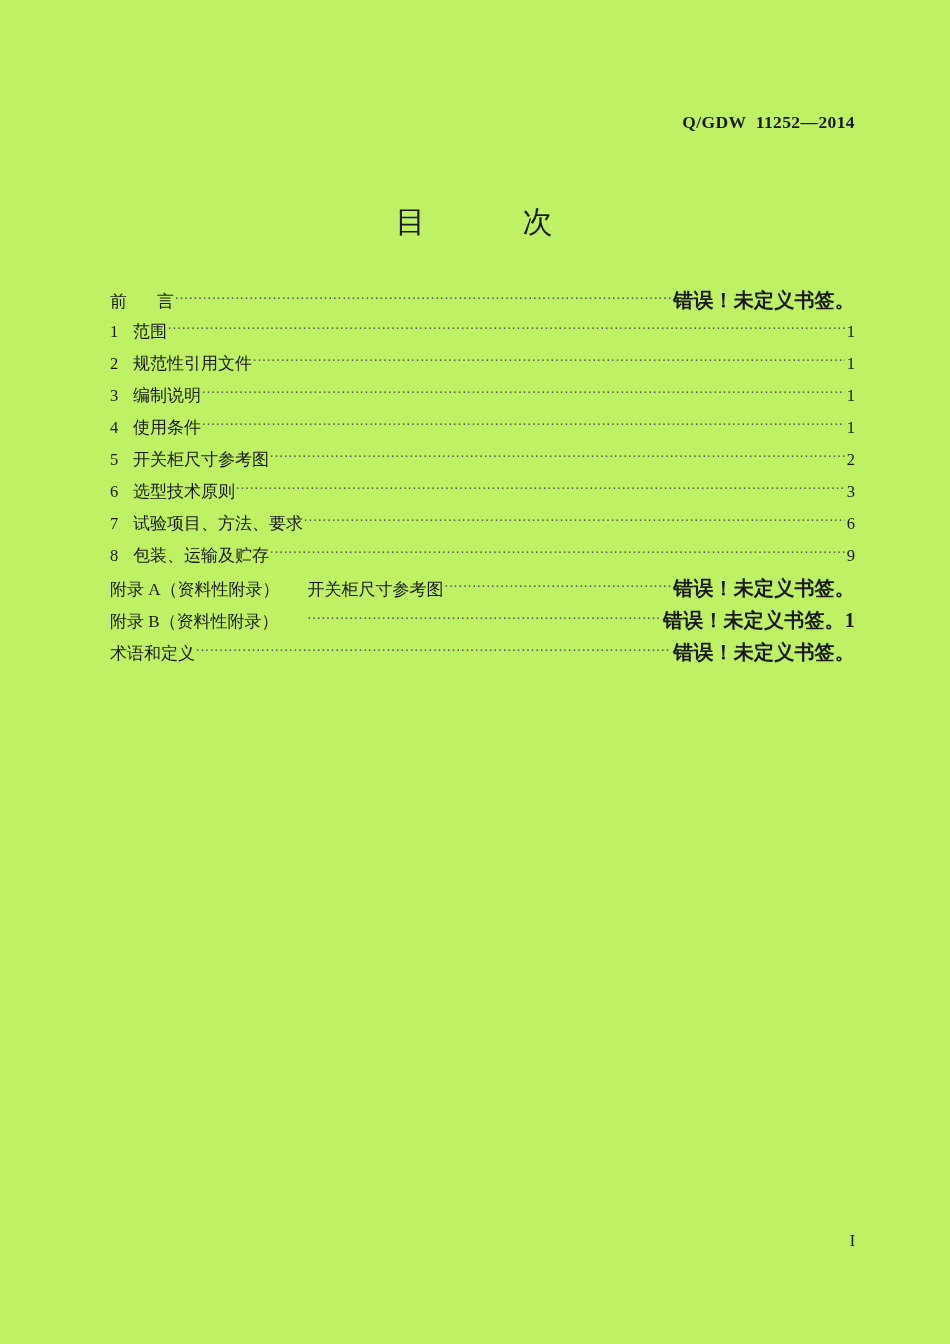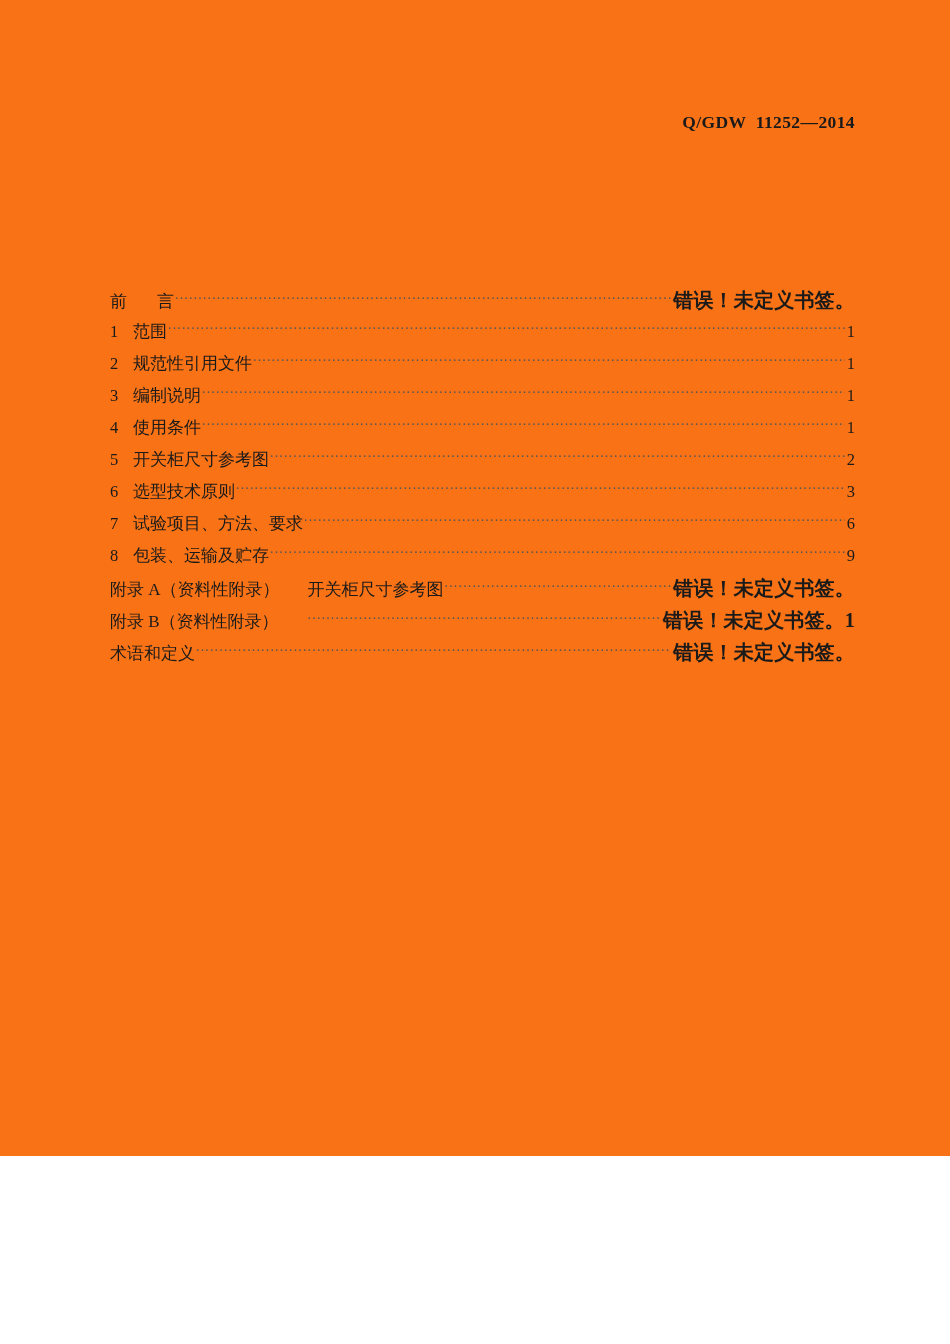--- a/index.html
+++ b/index.html
@@ -7,22 +7,22 @@
     padding: 0;
     background: #ffffff;
   }
   body {
     font-family: "Liberation Serif", "DejaVu Serif", serif;
     color: #1a1a1a;
   }
   .page {
     position: relative;
     width: 950px;
-    height: 1156px;
-    background: #f97316;
+    height: 1344px;
+    background: #bef264;
     overflow: hidden;
   }
 
   
   .doc-header {
     position: absolute;
     left: 110px;
     right: 95px;
     top: 112px;
     text-align: right;
@@ -122,20 +122,21 @@
     font-family: "Liberation Serif", "DejaVu Serif", serif;
   }
 </style>
 </head>
 <body>
 
 <div class="page">
 
   <div class="doc-header">Q/GDW  11252—2014</div>
 
+  <div class="doc-title">目          次</div>
 
   <div class="toc">
       <div class="toc-entry"><span class="toc-num" style="width: 0px;"></span><span class="toc-label">前</span><span class="gap-wide"></span><span class="toc-label-extra">言</span><span class="toc-dots"></span><span class="toc-page bookmark-error">错误！未定义书签。</span></div>
       <div class="toc-entry"><span class="toc-num">1</span><span class="toc-label">范围</span><span class="toc-dots"></span><span class="toc-page">1</span></div>
       <div class="toc-entry"><span class="toc-num">2</span><span class="toc-label">规范性引用文件</span><span class="toc-dots"></span><span class="toc-page">1</span></div>
       <div class="toc-entry"><span class="toc-num">3</span><span class="toc-label">编制说明</span><span class="toc-dots"></span><span class="toc-page">1</span></div>
       <div class="toc-entry"><span class="toc-num">4</span><span class="toc-label">使用条件</span><span class="toc-dots"></span><span class="toc-page">1</span></div>
       <div class="toc-entry"><span class="toc-num">5</span><span class="toc-label">开关柜尺寸参考图</span><span class="toc-dots"></span><span class="toc-page">2</span></div>
       <div class="toc-entry"><span class="toc-num">6</span><span class="toc-label">选型技术原则</span><span class="toc-dots"></span><span class="toc-page">3</span></div>
       <div class="toc-entry"><span class="toc-num">7</span><span class="toc-label">试验项目、方法、要求</span><span class="toc-dots"></span><span class="toc-page">6</span></div>

